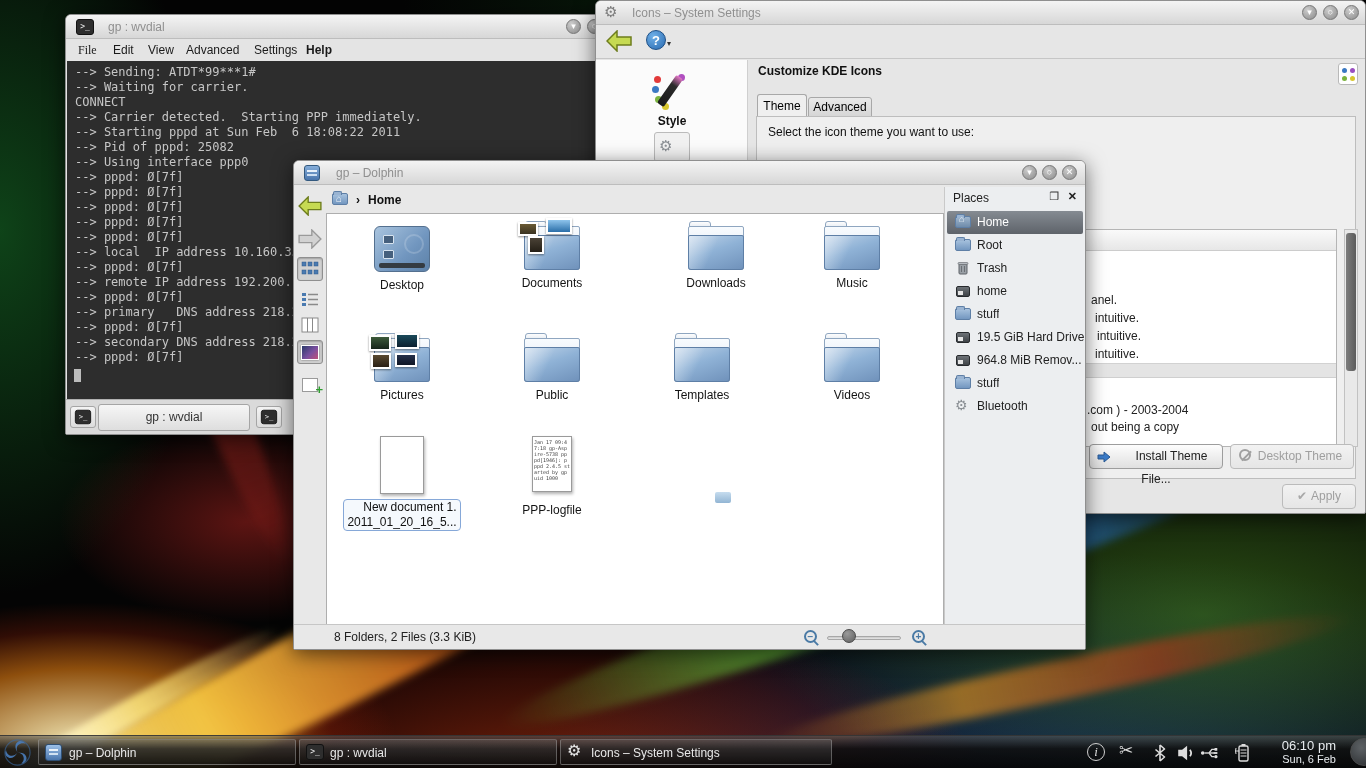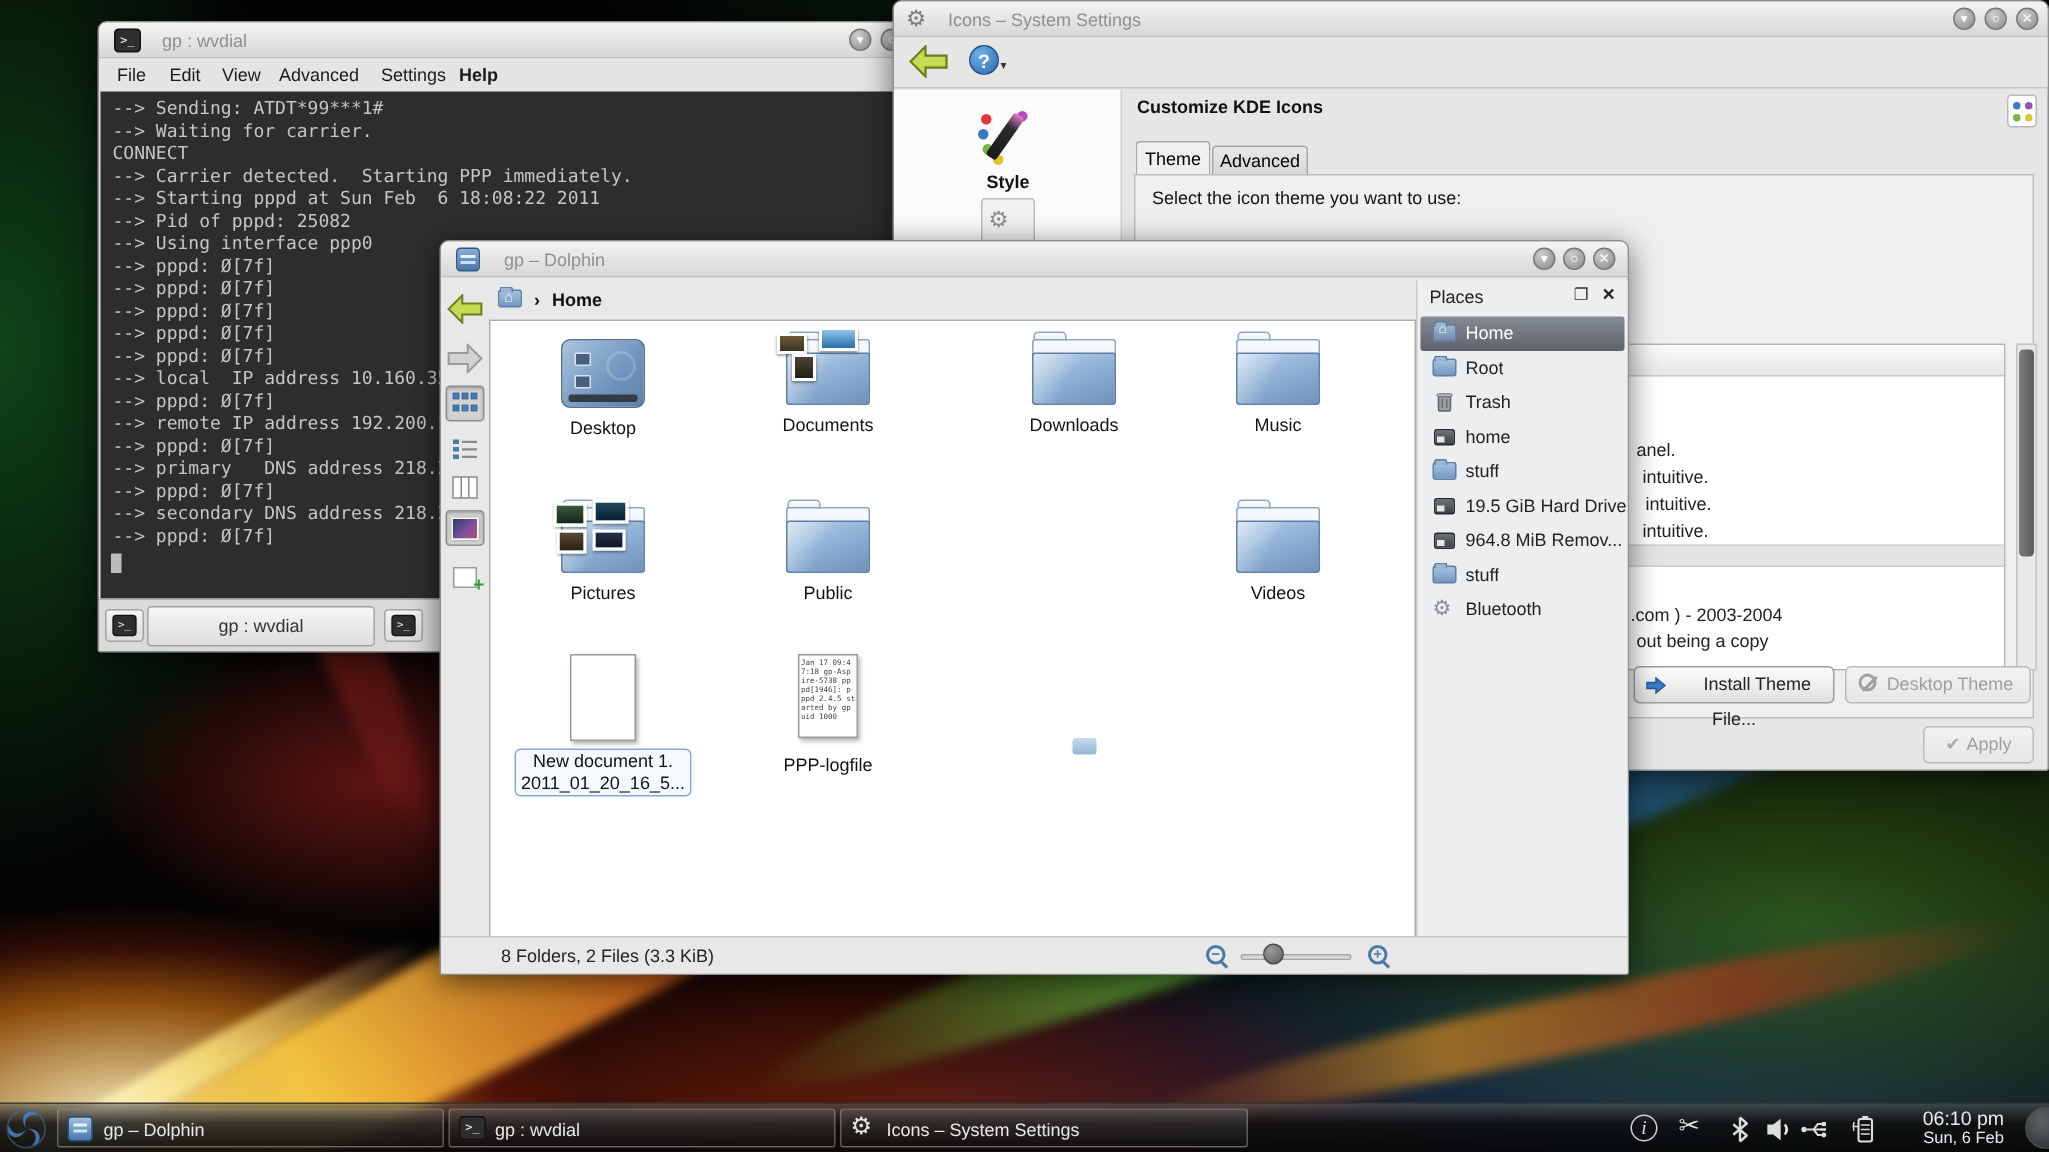--- a/index.html
+++ b/index.html
@@ -184,21 +184,21 @@
 
 <div class="window" id="term">
   <div class="titlebar">
     <div class="termico" style="position:absolute;left:10px;top:4px;"><span>&gt;_</span></div>
     <span class="wtitle" style="left:42px;">gp : wvdial</span>
     <div class="wbtn" style="left:500px;"><span>▾</span></div>
     <div class="wbtn" style="left:521px;"><span>○</span></div>
     <div class="wbtn" style="left:542px;"><span>✕</span></div>
   </div>
   <div class="menubar">
-    <span style="left:12px;">File</span>
+    <span style="left:12px;font-family:Liberation Serif, serif;">File</span>
     <span style="left:47px;">Edit</span>
     <span style="left:82px;">View</span>
     <span style="left:120px;">Advanced</span>
     <span style="left:188px;">Settings</span>
     <span style="left:240px;font-weight:bold;">Help</span>
   </div>
   <div class="body">
     <div class="out">--&gt; Sending: ATDT*99***1#
 --&gt; Waiting for carrier.
 CONNECT
@@ -426,34 +426,42 @@
       <div class="lbl">Pictures</div>
     </div>
     <div class="cell" style="left:160px;top:124px;">
       <div class="folder">
           <div class="tab2"></div>
           <div class="back"></div>
           <div class="front"></div>
         </div>
       <div class="lbl">Public</div>
     </div>
+    <div class="cell" style="left:310px;top:124px;">
+      <div class="folder">
+          <div class="tab2"></div>
+          <div class="back"></div>
+          <div class="front"></div>
+        </div>
+      <div class="lbl">Templates</div>
+    </div>
     <div class="cell" style="left:460px;top:124px;">
       <div class="folder">
           <div class="tab2"></div>
           <div class="back"></div>
           <div class="front"></div>
         </div>
       <div class="lbl">Videos</div>
     </div>
 
     <div class="cell" style="left:10px;top:222px;">
       <div class="page" style="width:44px;height:58px;"></div>
       <div style="margin-top:5px;">
         <span class="sel-label">
-          <span style="display:block;">New document 1.</span>
+          <span style="display:block;text-align:right;">New document 1.</span>
           <span style="display:block;">2011_01_20_16_5...</span>
         </span>
       </div>
     </div>
     <div class="cell" style="left:160px;top:222px;">
       <div class="page" style="width:40px;height:56px;">
         <div style="padding:2px 1px;font-size:5px;line-height:6px;color:#444;white-space:pre;text-align:left;font-family:'DejaVu Sans Mono',monospace;">Jan 17 09:4
 7:18 gp-Asp
 ire-5738 pp
 pd[1946]: p

